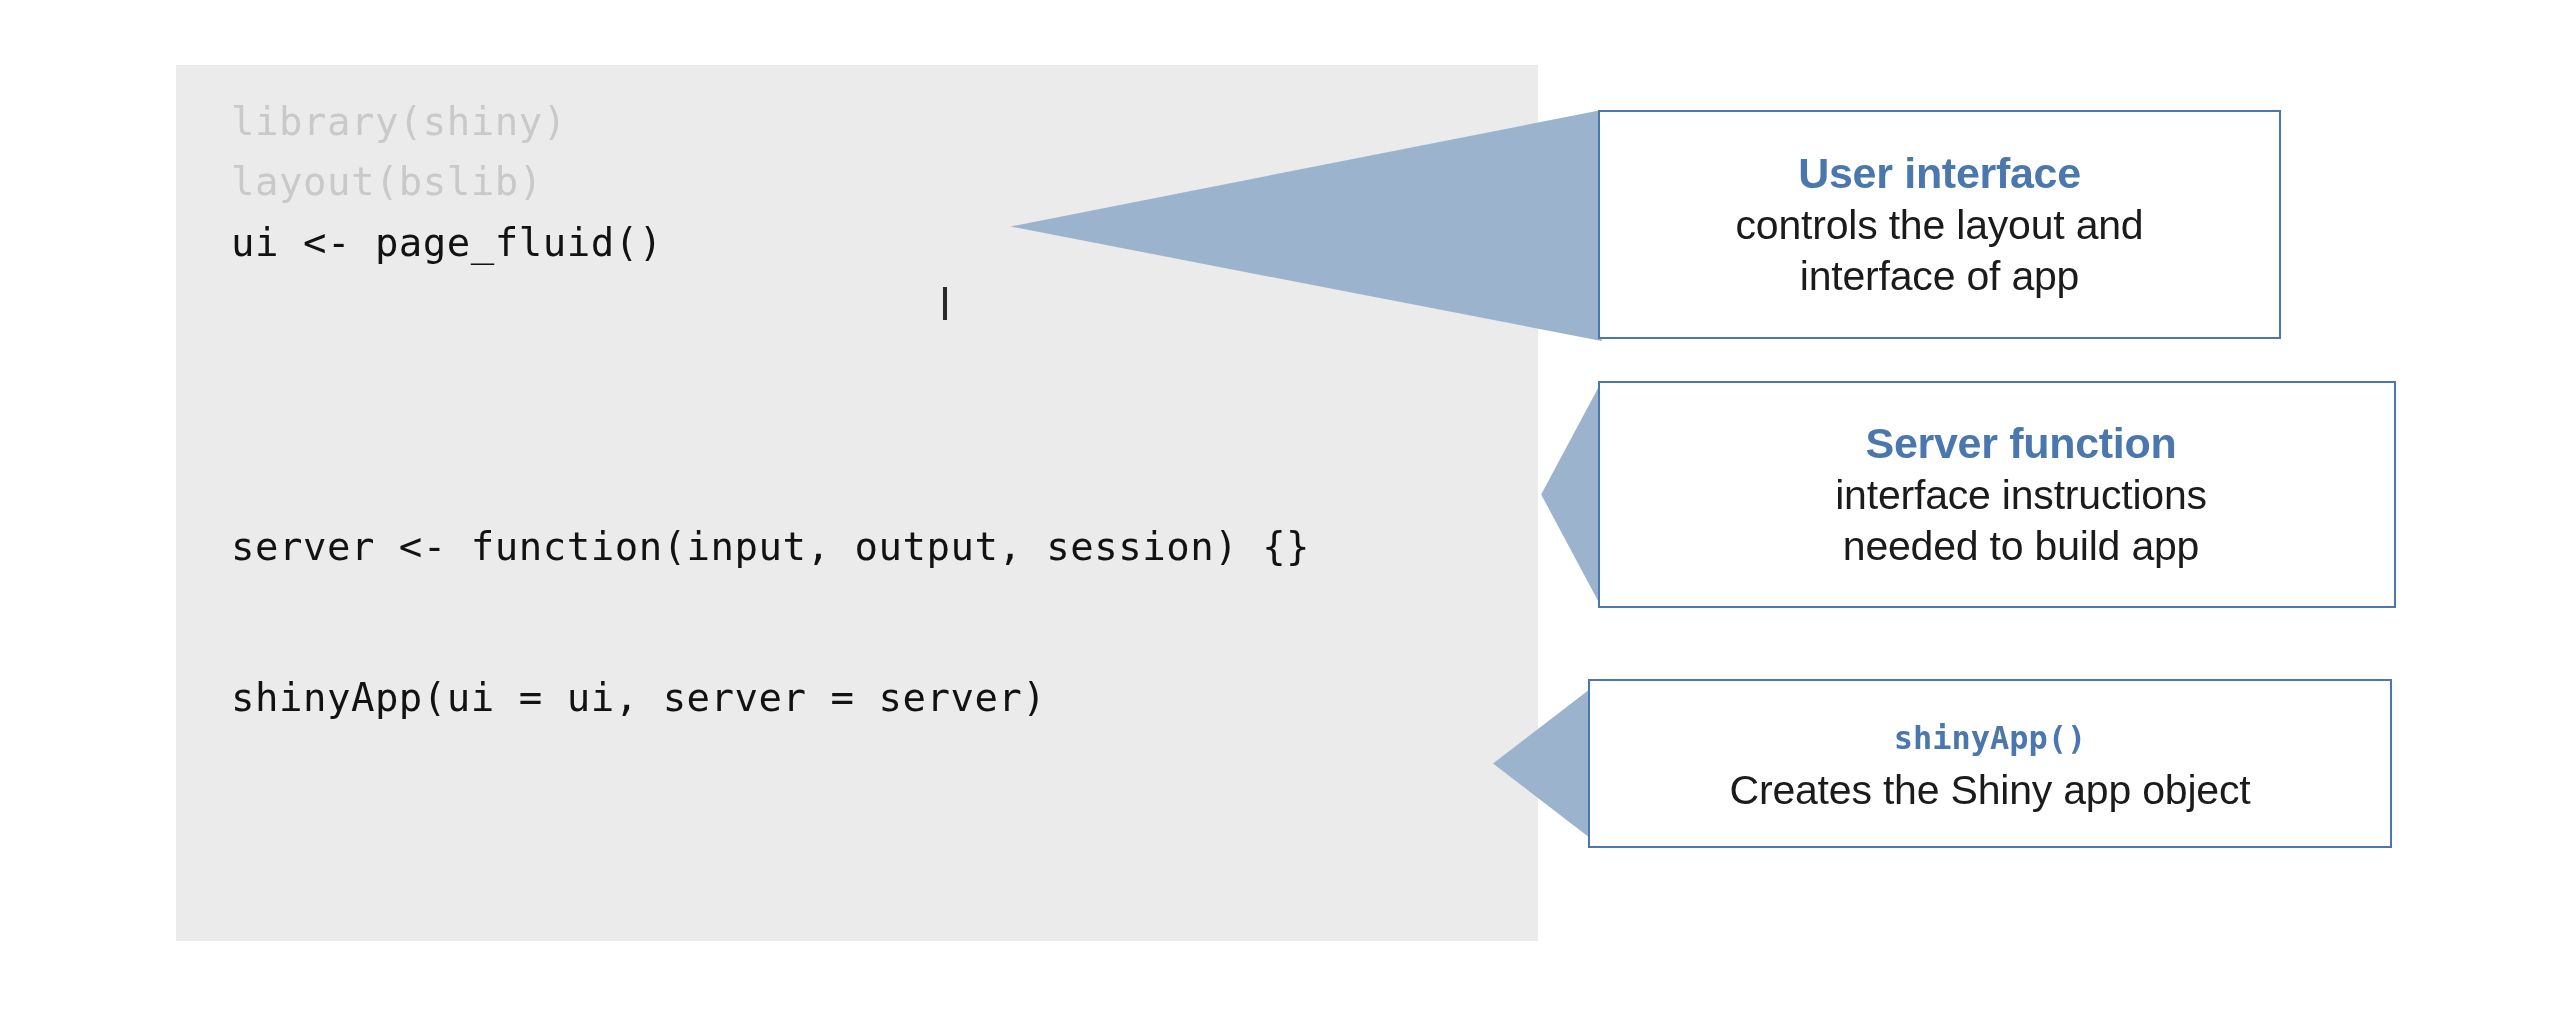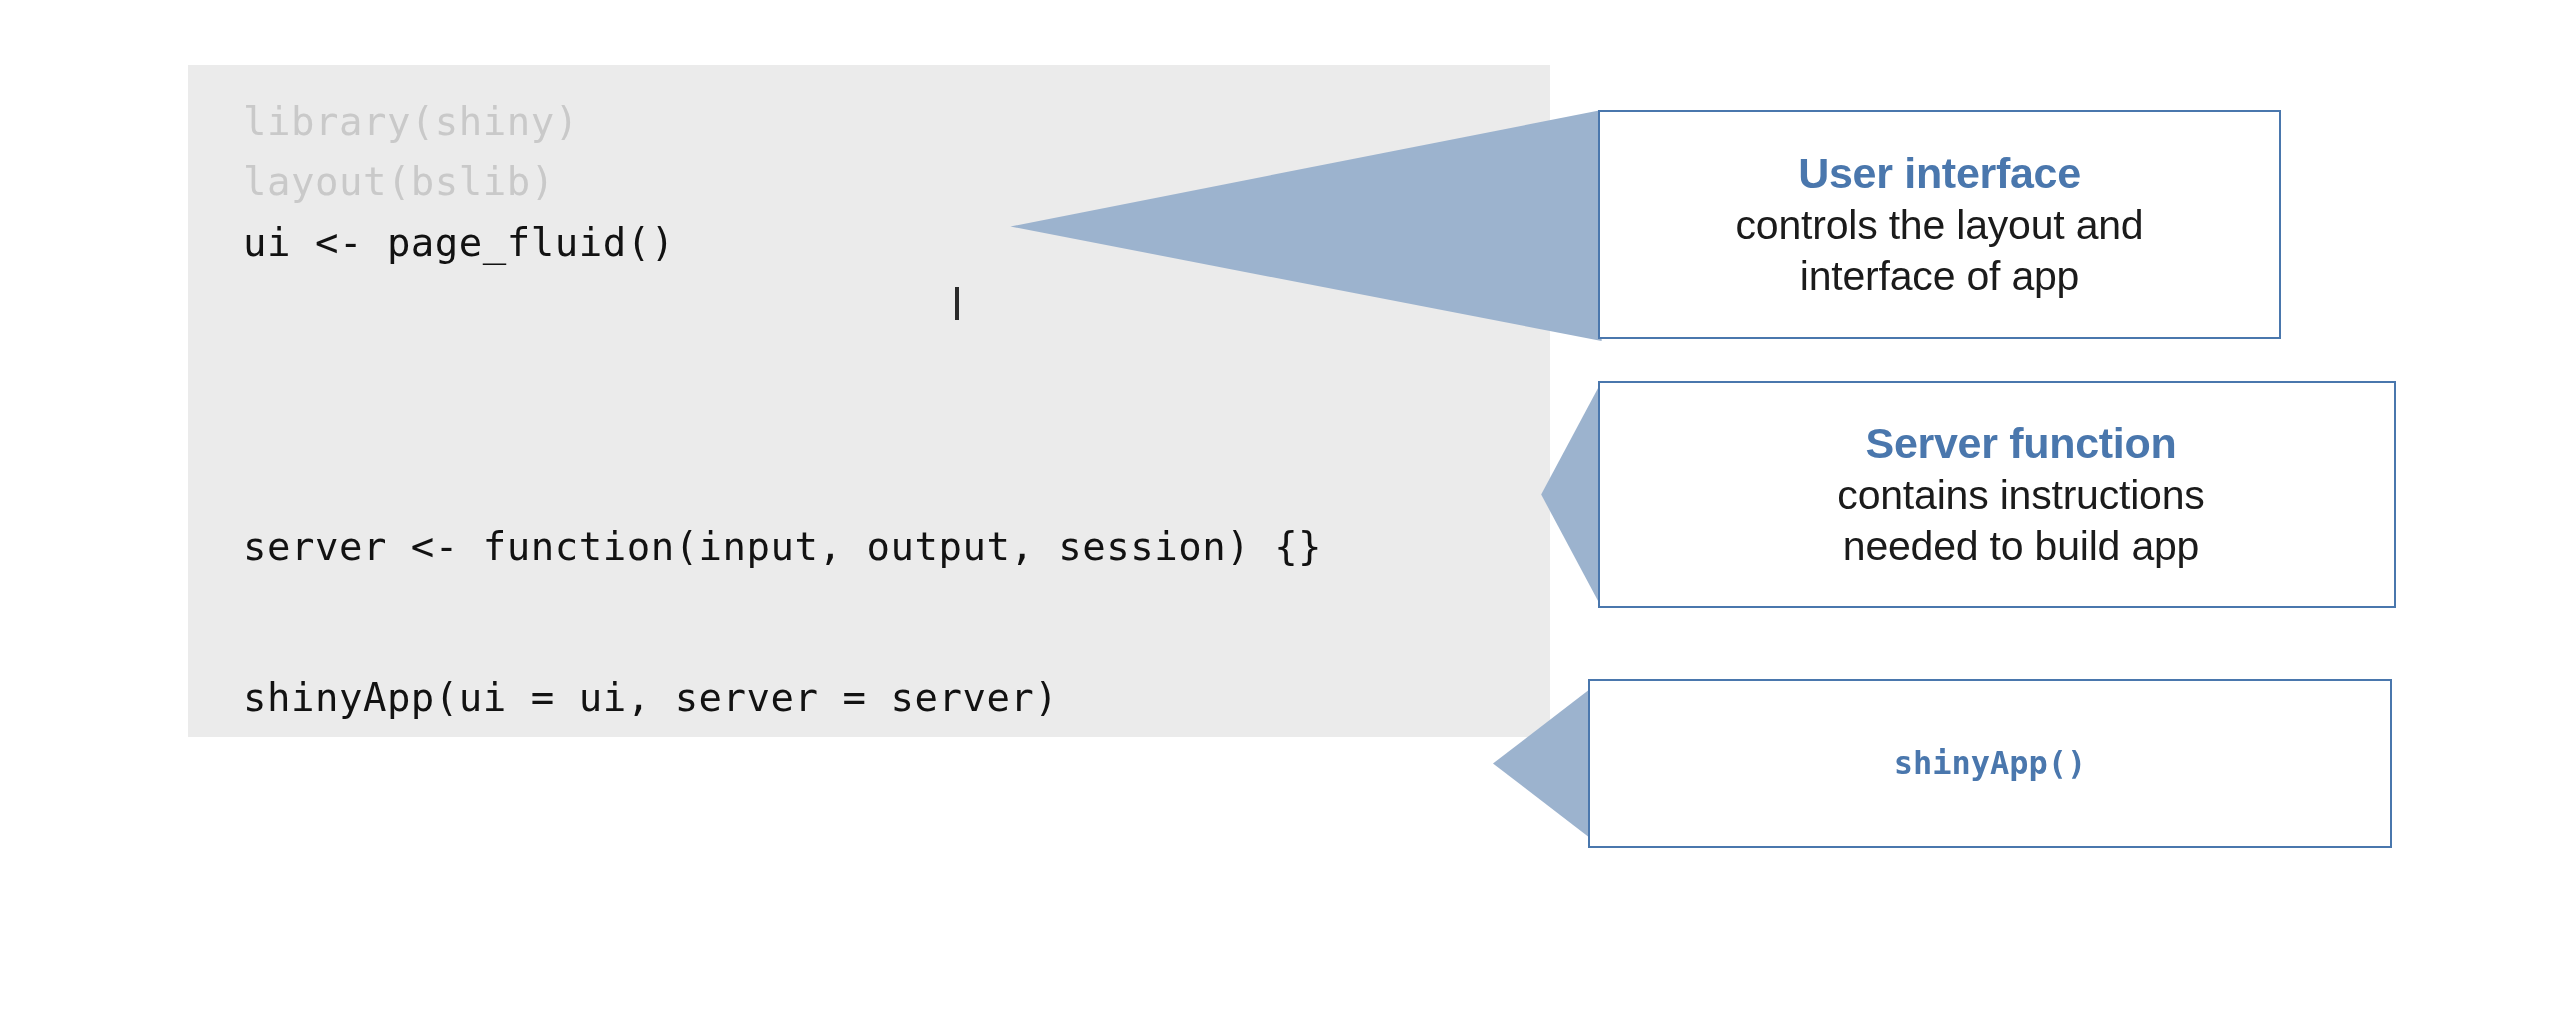--- a/index.html
+++ b/index.html
@@ -14,24 +14,24 @@
     position: relative;
     width: 2576px;
     height: 1012px;
     background: #ffffff;
     overflow: hidden;
   }
 
   
   .code-panel {
     position: absolute;
-    left: 188px;
+    left: 176px;
     top: 65px;
     width: 1362px;
-    height: 672px;
+    height: 876px;
     background: #ebebeb;
   }
   .code-block {
     position: absolute;
     left: 55px;
     font-family: "DejaVu Sans Mono", "Liberation Mono", monospace;
     font-size: 39px;
     line-height: 61px;
     white-space: pre;
     color: #121212;
@@ -145,22 +145,23 @@
   </div>
 
   <div class="callout" id="callout-ui">
     <div class="callout-title">User interface</div>
     <div class="callout-body">controls the layout and</div>
     <div class="callout-body">interface of app</div>
   </div>
 
   <div class="callout" id="callout-server">
     <div class="callout-title">Server function</div>
-    <div class="callout-body">contains instructions</div>
+    <div class="callout-body">interface instructions</div>
     <div class="callout-body">needed to build app</div>
   </div>
 
   <div class="callout" id="callout-shinyapp">
     <div class="callout-title mono">shinyApp()</div>
+    <div class="callout-body">Creates the Shiny app object</div>
   </div>
 
 </div>
 
 
 </body></html>

